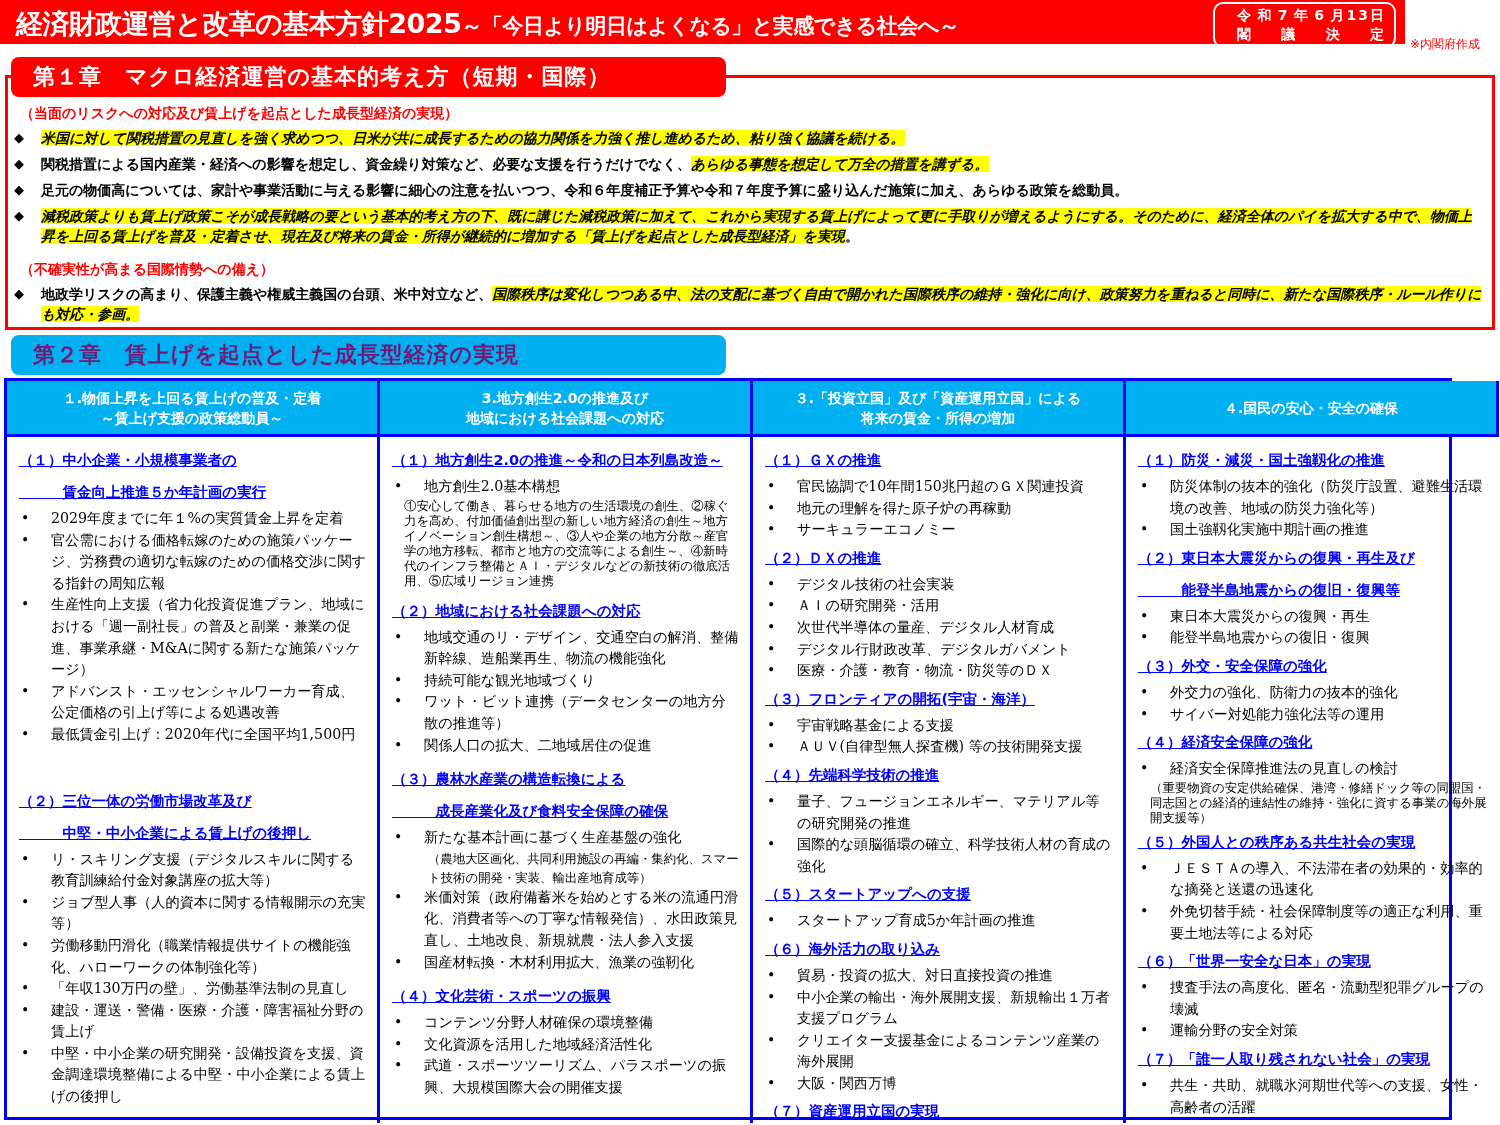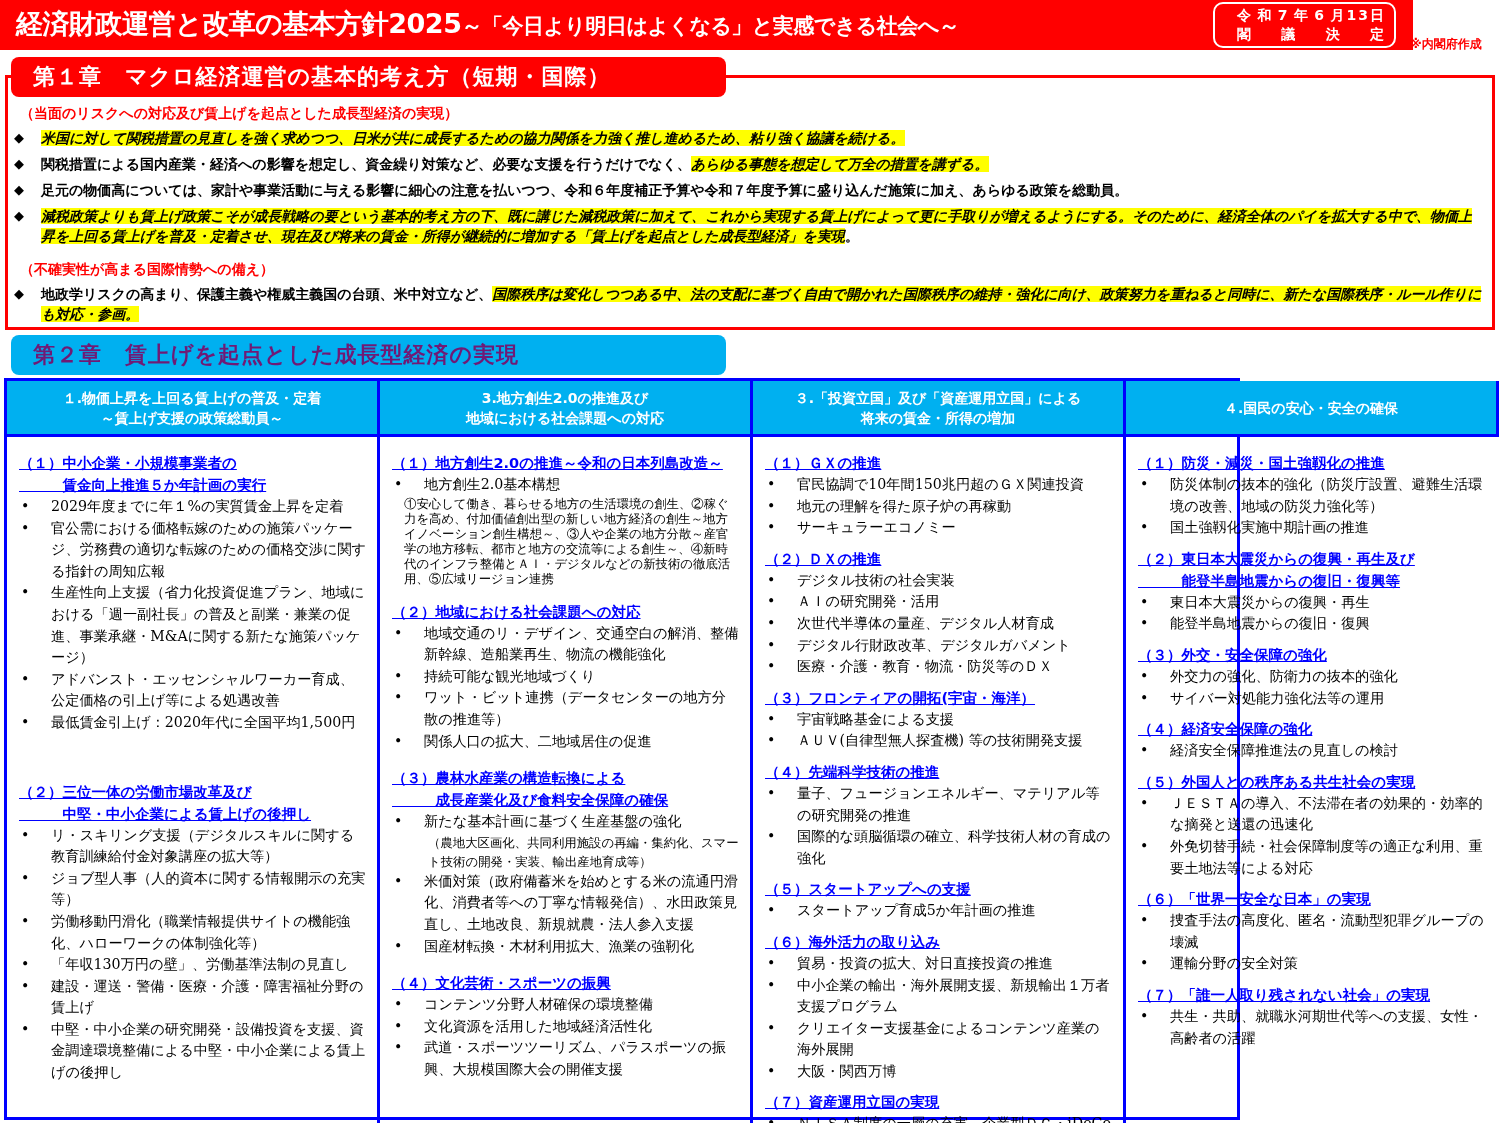--- a/index.html
+++ b/index.html
@@ -1,35 +1,35 @@
 <!DOCTYPE html>
 <html><head>
 <meta charset="utf-8">
 <style>
   html, body { margin: 0; padding: 0; }
   body {
     width: 1500px; height: 1125px; background: #ffffff; position: relative; overflow: hidden;
     font-family: "DejaVu Sans", "Liberation Sans", sans-serif; color: #000;
   }
   .title-bar {
-    position: absolute; left: 0; top: 0; width: 1405px; height: 50px; background: #ff0000; padding-left: 8px;
+    position: absolute; left: 0; top: 0; width: 1405px; height: 44px; background: #ff0000;
   }
   .title-text {
     position: absolute; left: 16px; top: 5px; color: #fff; font-size: 27px; font-weight: bold;
     letter-spacing: -0.5px; white-space: nowrap; line-height: 38px;
   }
   .title-text .sub { font-size: 21px; font-weight: bold; }
   .date-box {
     position: absolute; left: 1213px; top: 2px; width: 183px; height: 46px;
     border: 2px solid #fff; border-radius: 10px; box-sizing: border-box; color: #fff;
     font-size: 14px; font-weight: bold; line-height: 19px; padding: 2px 8px 0 22px;
   }
   .date-box div { display: flex; justify-content: space-between; letter-spacing: 2px; }
   .maker-note {
-    position: absolute; left: 1410px; top: 36px; font-size: 12px; font-weight: bold; color: #ff0000; white-space: nowrap;
+    position: absolute; left: 1410px; top: 36px; font-size: 12px; font-weight: normal; color: #ff0000; white-space: nowrap;
   }
   .ch1-frame {
     position: absolute; left: 5px; top: 75px; width: 1490px; height: 255px;
     border: 3px solid #ff0000; box-sizing: border-box;
   }
   .ch1-tab {
     position: absolute; left: 11px; top: 57px; width: 715px; height: 40px; background: #ff0000;
     border-radius: 8px; color: #fff; font-size: 22px; font-weight: bold; line-height: 40px;
     padding-left: 22px; box-sizing: border-box; letter-spacing: 1px; white-space: nowrap;
   }
@@ -37,37 +37,37 @@
   .subhead-red { color: #ff0000; font-size: 14px; font-weight: bold; margin: 0 0 6px 6px; line-height: 18px; }
   .dia-item { display: flex; margin-bottom: 6px; line-height: 20px; }
   .dia-item .dia { width: 27px; flex: none; text-align: left; font-size: 13px; }
   .hl { background: #ffff00; font-style: italic; }
   .ch2-tab {
     position: absolute; left: 11px; top: 335px; width: 715px; height: 40px; background: #00b0f0;
     border-radius: 8px; color: #701a75; font-size: 22px; font-weight: bold; line-height: 40px;
     padding-left: 22px; box-sizing: border-box; letter-spacing: 1px; white-space: nowrap;
   }
   .grid {
-    position: absolute; left: 4px; top: 378px; width: 1236px; height: 742px;
+    position: absolute; left: 4px; top: 378px; width: 1448px; height: 742px;
     display: grid; grid-template-columns: 373px 373px 373px 373px; grid-template-rows: 56px 686px;
     border: 3px solid #0000ff; box-sizing: border-box;
   }
   .col-head {
     background: #00b0f0; color: #fff; font-size: 14px; font-weight: bold; display: flex;
     align-items: center; justify-content: center; text-align: center; line-height: 20px;
     border-right: 3px solid #0000ff; border-bottom: 3px solid #0000ff; box-sizing: border-box; white-space: pre-line;
   }
   .col-body {
     border-right: 3px solid #0000ff; box-sizing: border-box; padding: 6px 10px 0 12px; overflow: hidden;
     font-family: "DejaVu Serif", "Liberation Serif", serif; font-size: 14.2px; line-height: 21.6px;
   }
   .col-head:last-child, .col-body:last-child { border-right: none; }
   .sec-title {
     color: #0000ff; font-family: "DejaVu Sans", "Liberation Sans", sans-serif; font-weight: bold;
-    font-size: 14.5px; line-height: 22px; text-decoration: underline; white-space: pre-line; margin-top: 9px;
+    font-size: 14.5px; line-height: 32px; text-decoration: underline; white-space: pre-line; margin-top: 1px;
   }
   .bul { display: flex; }
   .bul .dot { width: 30px; flex: none; text-align: left; padding-left: 2px; }
   .note { font-size: 12.4px; line-height: 15px; padding-left: 12px; }
   .note2 { font-size: 12.4px; line-height: 19px; padding-left: 36px; }
   .gap-sm { height: 6px; }
 </style>
 </head>
 <body>
 
@@ -350,20 +350,21 @@
       </div>
       <div class="bul">
         <span class="dot">•</span>
         <span>サイバー対処能力強化法等の運用</span>
       </div>
       <div class="sec-title">（４）経済安全保障の強化</div>
       <div class="bul">
         <span class="dot">•</span>
         <span>経済安全保障推進法の見直しの検討</span>
       </div>
+      <div class="note">（重要物資の安定供給確保、港湾・修繕ドック等の同盟国・同志国との経済的連結性の維持・強化に資する事業の海外展開支援等）</div>
       <div class="sec-title">（５）外国人との秩序ある共生社会の実現</div>
       <div class="bul">
         <span class="dot">•</span>
         <span>ＪＥＳＴＡの導入、不法滞在者の効果的・効率的な摘発と送還の迅速化</span>
       </div>
       <div class="bul">
         <span class="dot">•</span>
         <span>外免切替手続・社会保障制度等の適正な利用、重要土地法等による対応</span>
       </div>
       <div class="sec-title">（６）「世界一安全な日本」の実現</div>

